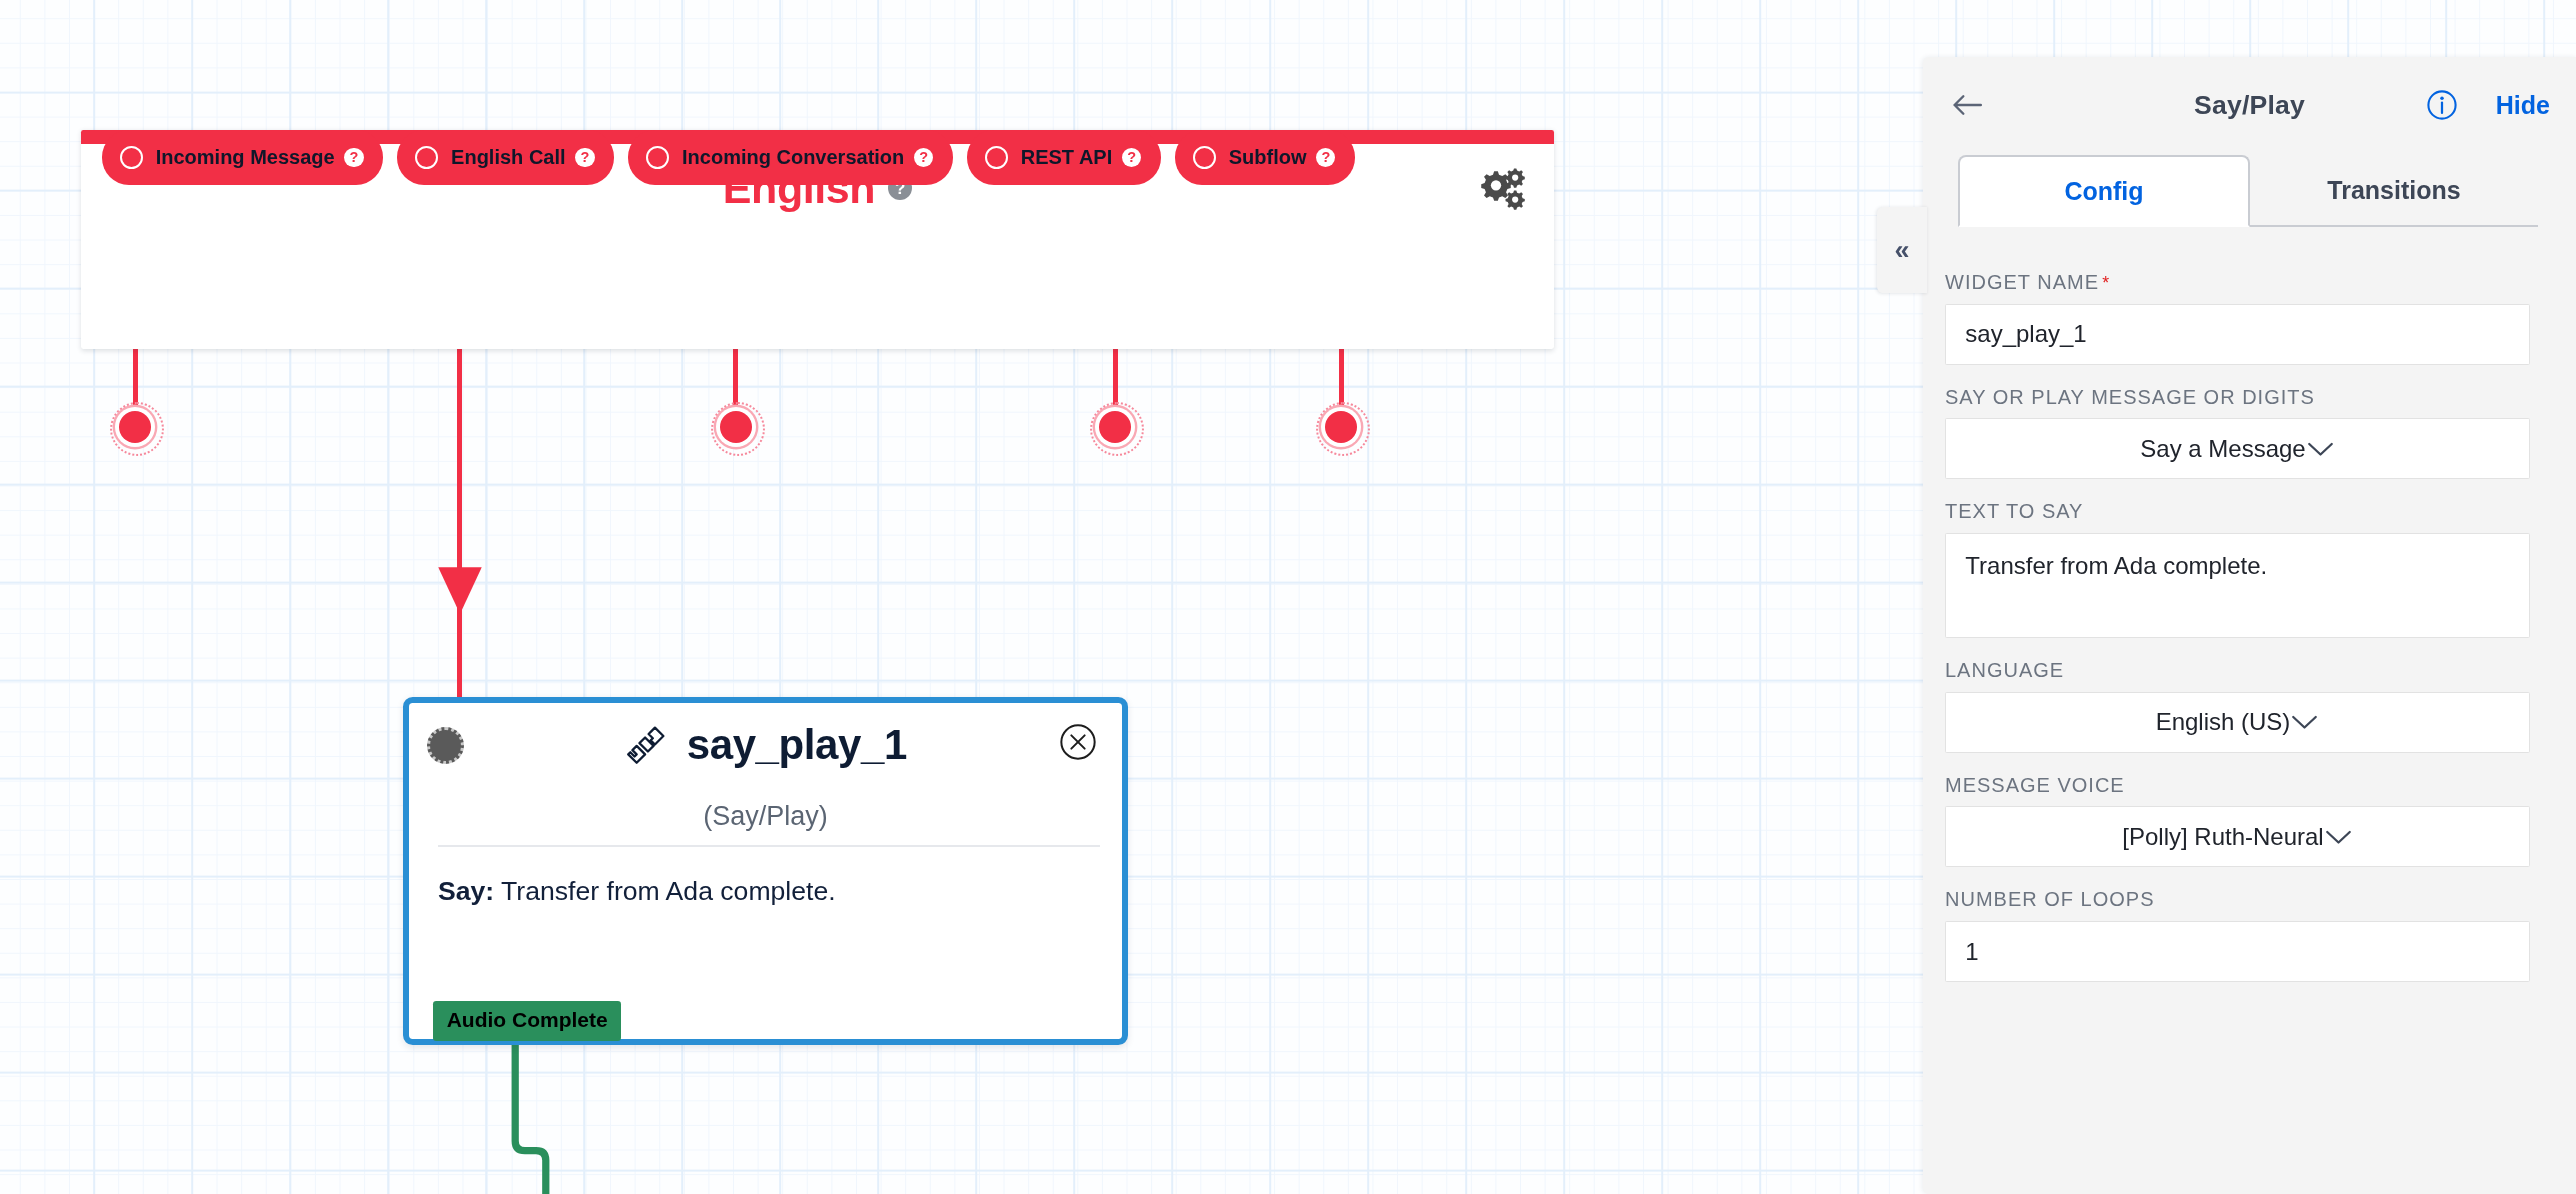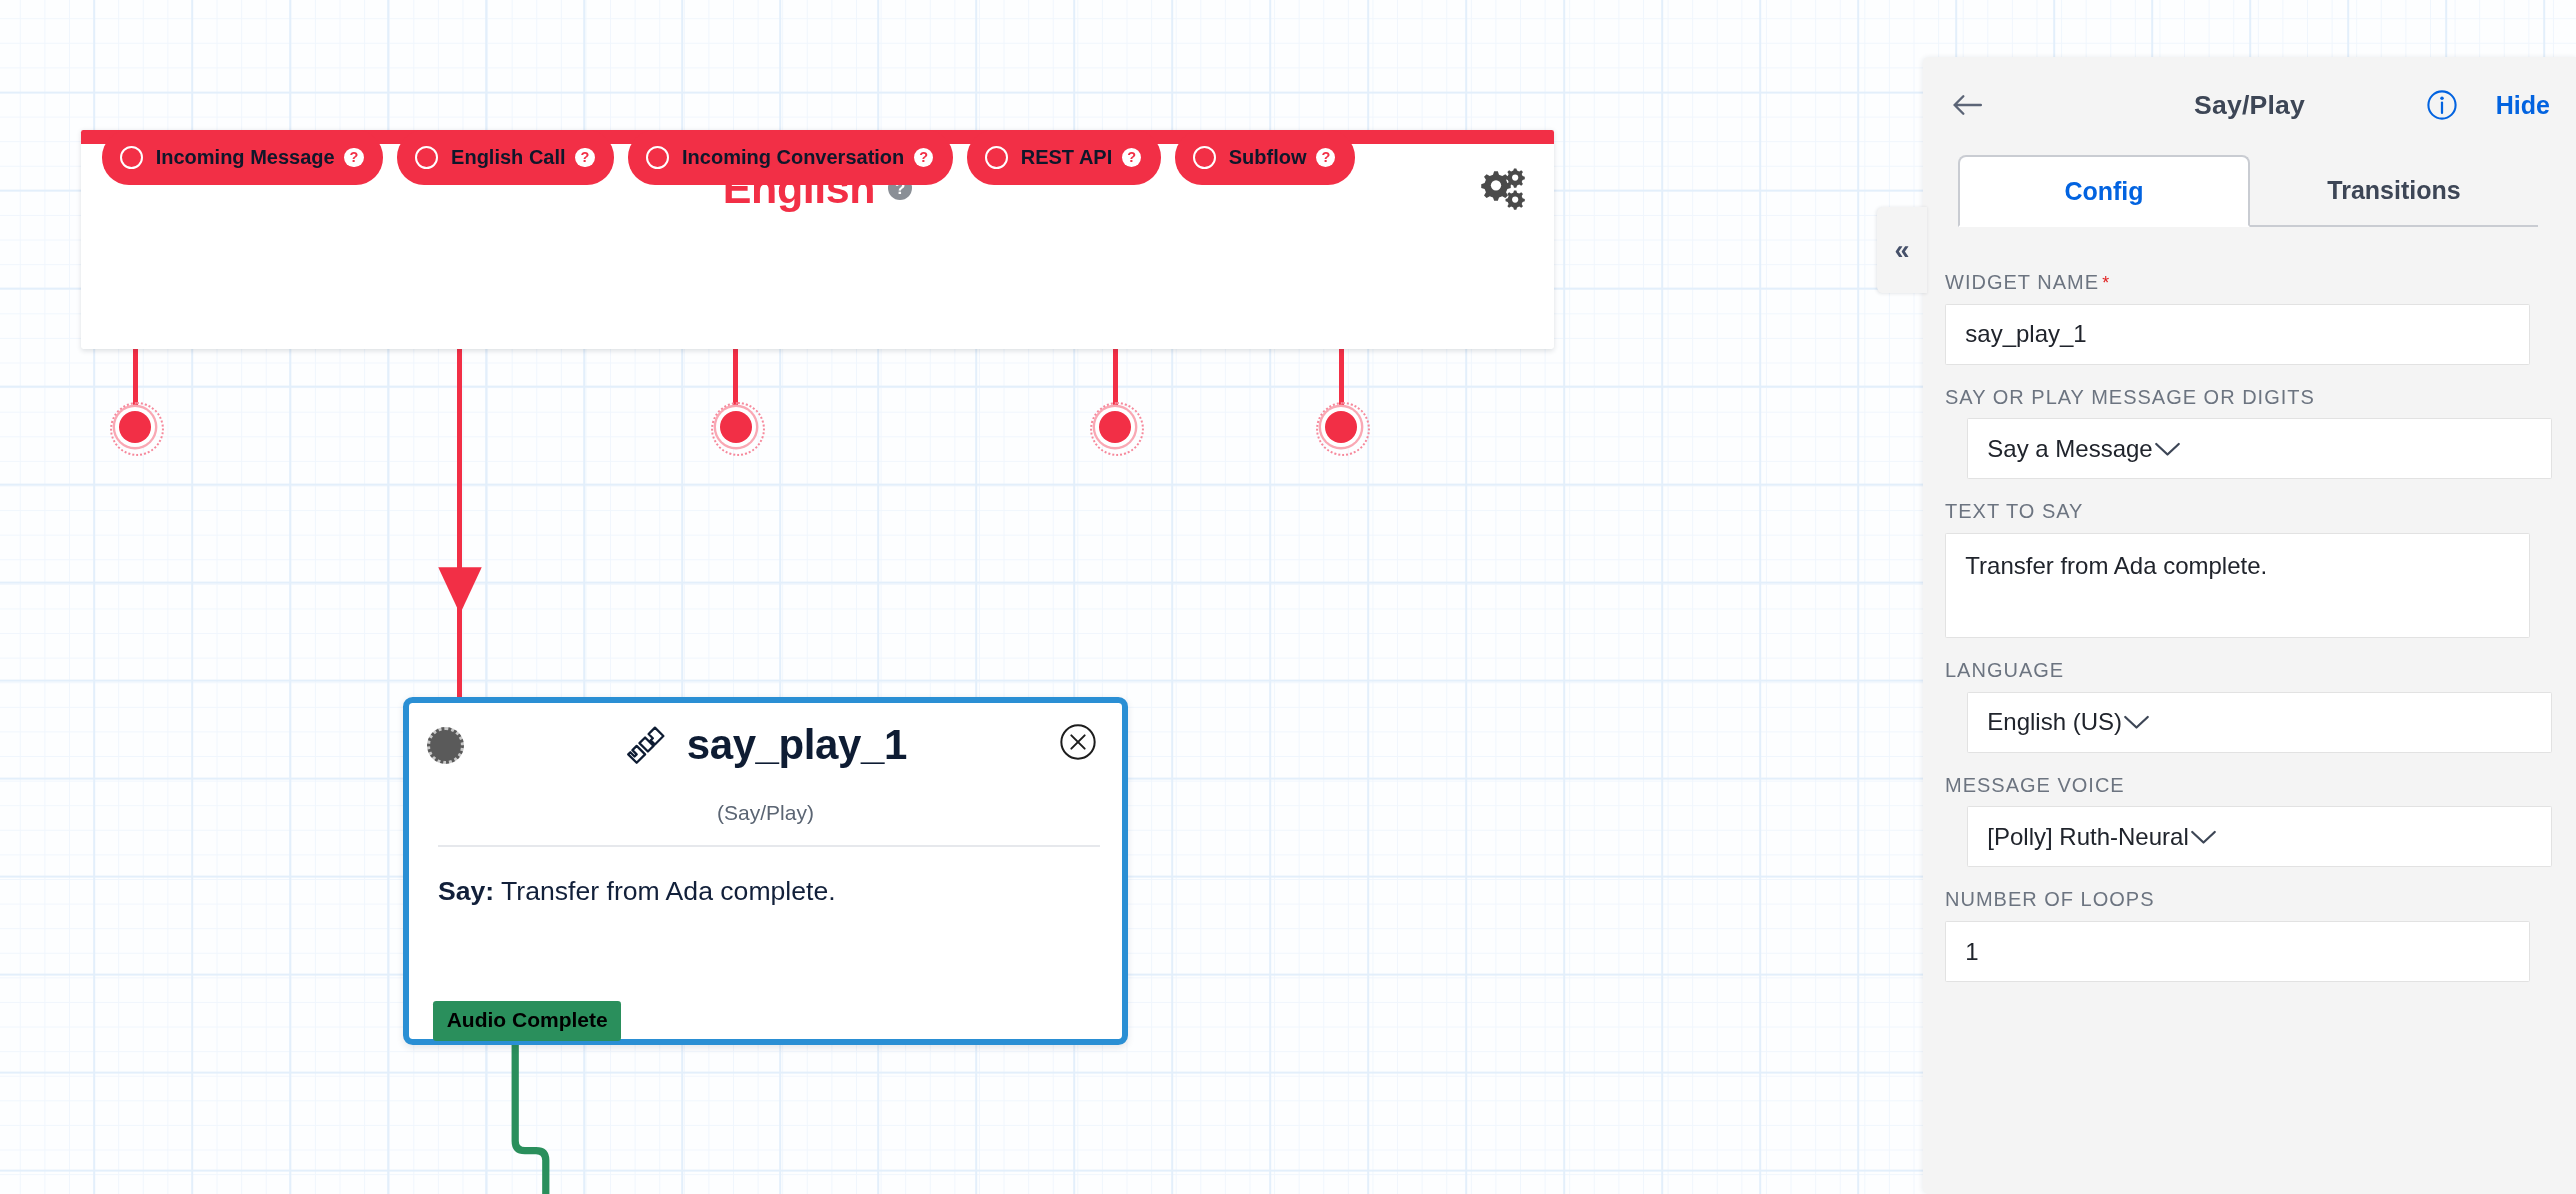--- a/index.html
+++ b/index.html
@@ -125,21 +125,21 @@
     display: flex; align-items: center; justify-content: center;
     gap: 17.7px;
   }
   #node-title {
     font-size: 42px; font-weight: bold; color: #0e1c33;
     letter-spacing: -0.4px;
   }
   #node-subtitle {
     position: absolute; left: 0; top: 98px;
     width: 100%; text-align: center;
-    font-size: 21px; color: #5b6573;
+    font-size: 27px; color: #5b6573;
   }
   #node-close-icon {
     position: absolute; right: 24px; top: 19.3px;
     width: 40px; height: 40px; cursor: pointer;
   }
   #node-divider {
     position: absolute; left: 29px; right: 22.5px; top: 142px;
     height: 1.6px; background: #e6e8ec;
   }
   #node-body {
@@ -246,21 +246,21 @@
     background: #ffffff;
     border: 1.6px solid #e2e2e2;
     border-radius: 1.6px;
     font-size: 24px;
     color: #20242c;
     padding: 0 19.3px;
     height: 61px;
     display: flex; align-items: center;
     font-family: "Liberation Sans", sans-serif;
   }
-  .field-select { justify-content: flex-start; cursor: pointer; margin-left: 22px; }
+  .field-select { justify-content: center; cursor: pointer; }
   .field-textarea {
     height: 105px;
     align-items: flex-start;
     padding-top: 16px;
     line-height: 1.35;
   }
   .chevron { width: 29px; height: 17.7px; flex: none; }
 </style>
 </head>
 <body>

